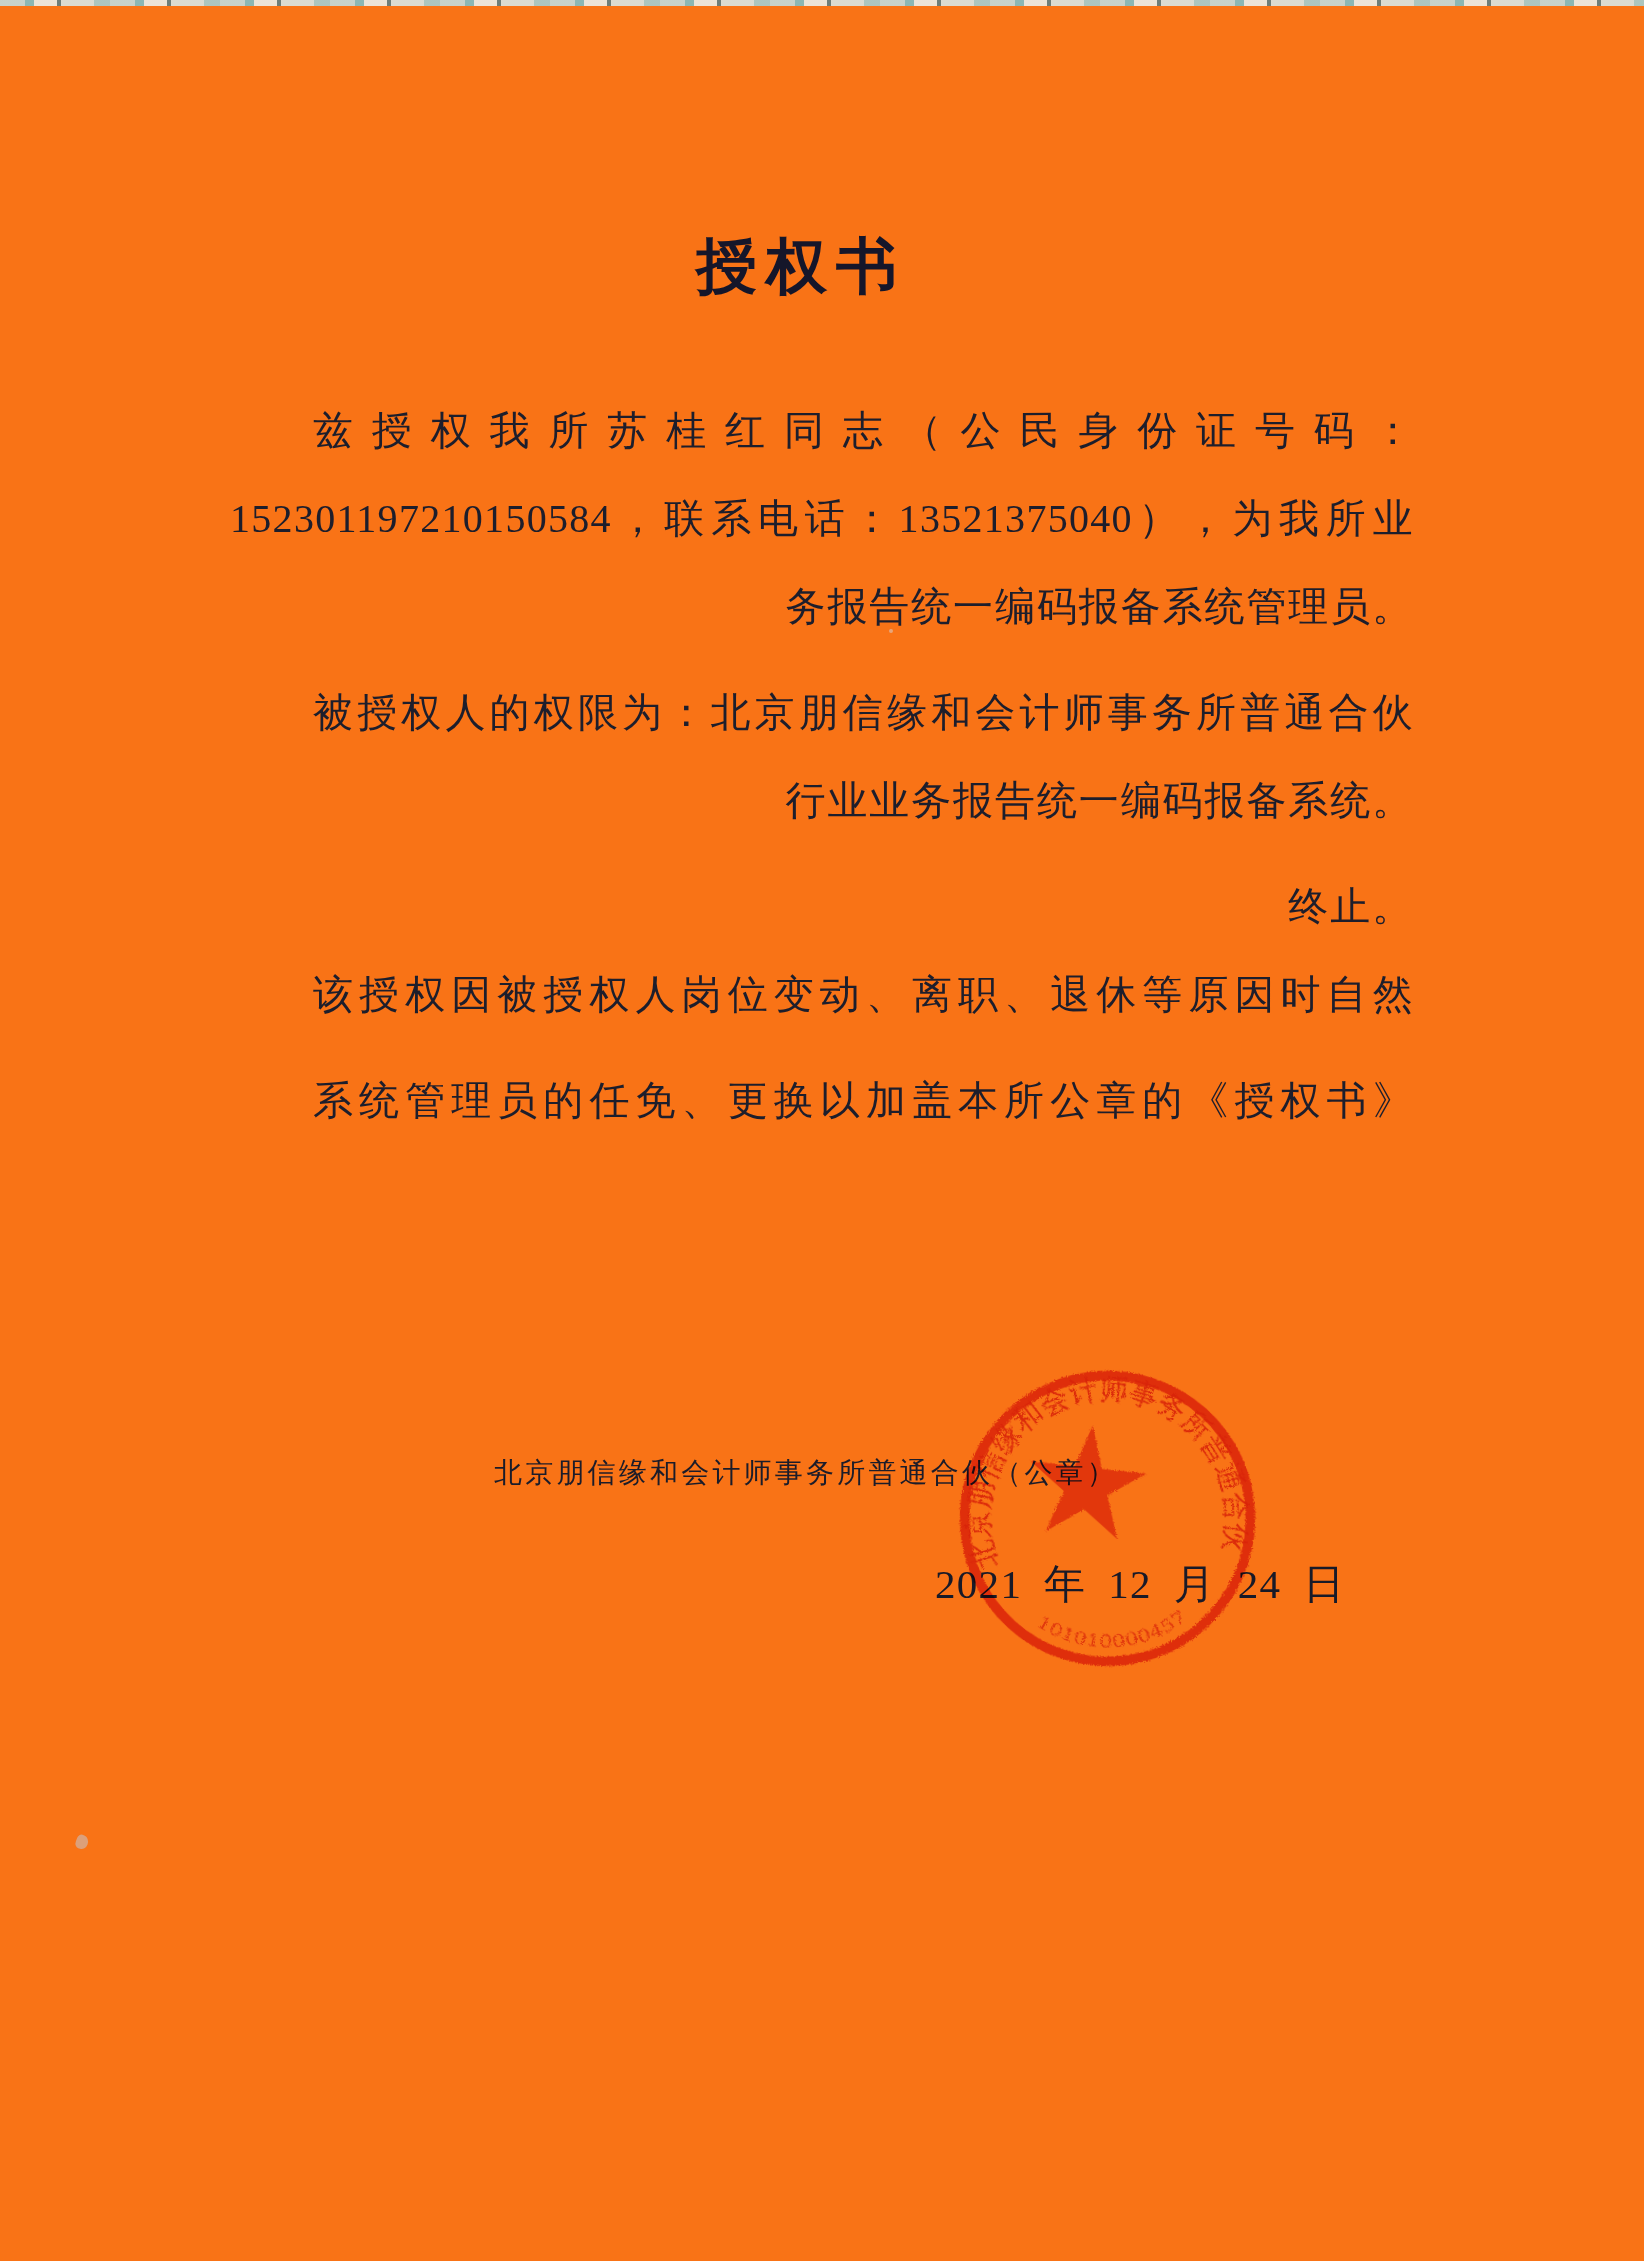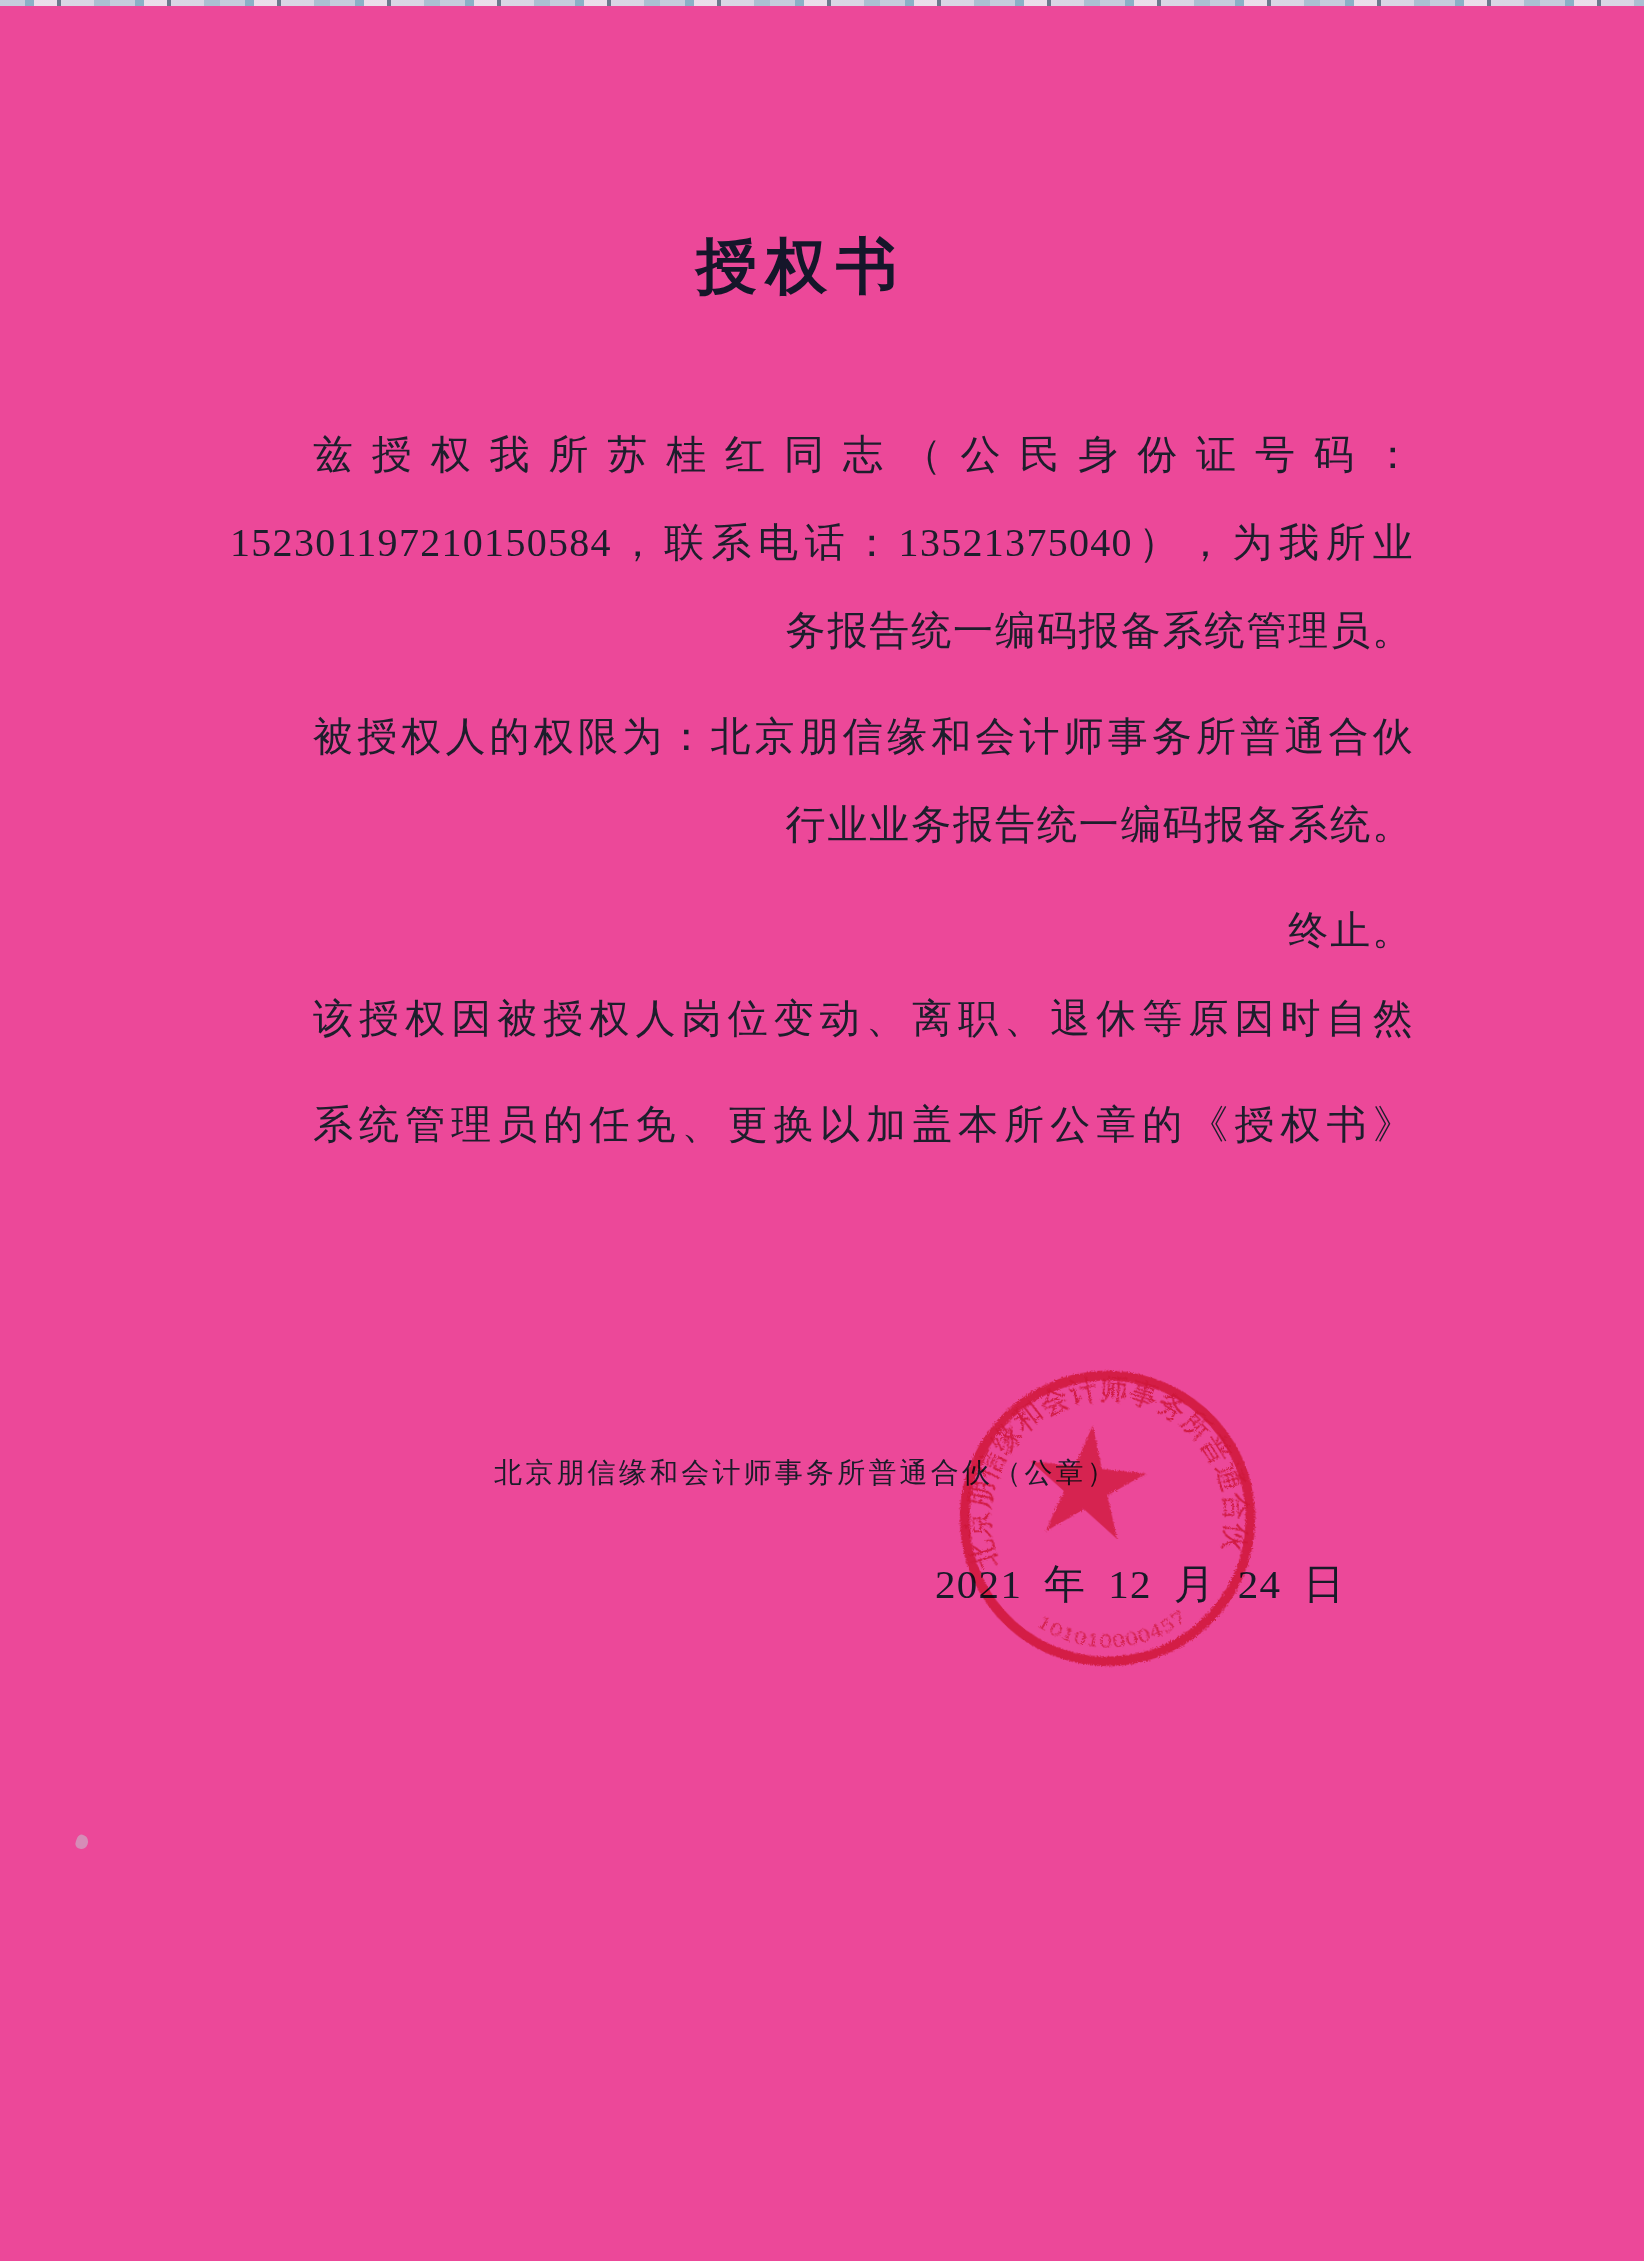--- a/index.html
+++ b/index.html
@@ -1,35 +1,35 @@
 <!DOCTYPE html>
 <html style="font-size:10.3px"><head>
 <meta charset="utf-8">
 <style>
   html,body { margin:0; padding:0; background:#ffffff; }
   .page {
     position:relative; width:1644px; height:2261px;
-    background:#ec4899; overflow:hidden;
+    background:#f97316; overflow:hidden;
     font-family:"Liberation Serif","DejaVu Serif",serif;
     color:#1d1e2c;
   }
   
   .scan-edge {
     position:absolute; top:0; left:0; width:1644px; height:5.8px;
     background:repeating-linear-gradient(90deg,
       #bfe3e9 0 24.5px, #79c3cf 24.5px 34px, #eaf7f9 34px 57px,
       #56808b 57px 61px, #d6eef2 61px 94px, #9fd4dc 94px 110px);
     opacity:.85;
   }
   .title {
     position:absolute; left:696px; top:226px;
     font-size:61px; font-weight:bold; letter-spacing:9px;
     color:#15162a; white-space:nowrap;
   }
-  .body-text { position:absolute; left:230px; top:411px; width:1184px; }
+  .body-text { position:absolute; left:230px; top:387px; width:1184px; }
   .para { margin:0 0 18px 0; }
   .line {
     width:1184px; font-size:40px; line-height:88px;
     letter-spacing:1.3px; white-space:normal;
   }
   .jfull { text-align:justify; text-align-last:justify; text-justify:inter-character; }
   .indent { text-indent:83px; }
   .lastline { text-align:right; letter-spacing:1.9px; }
   .signature {
     position:absolute; left:494px; top:1454px;

